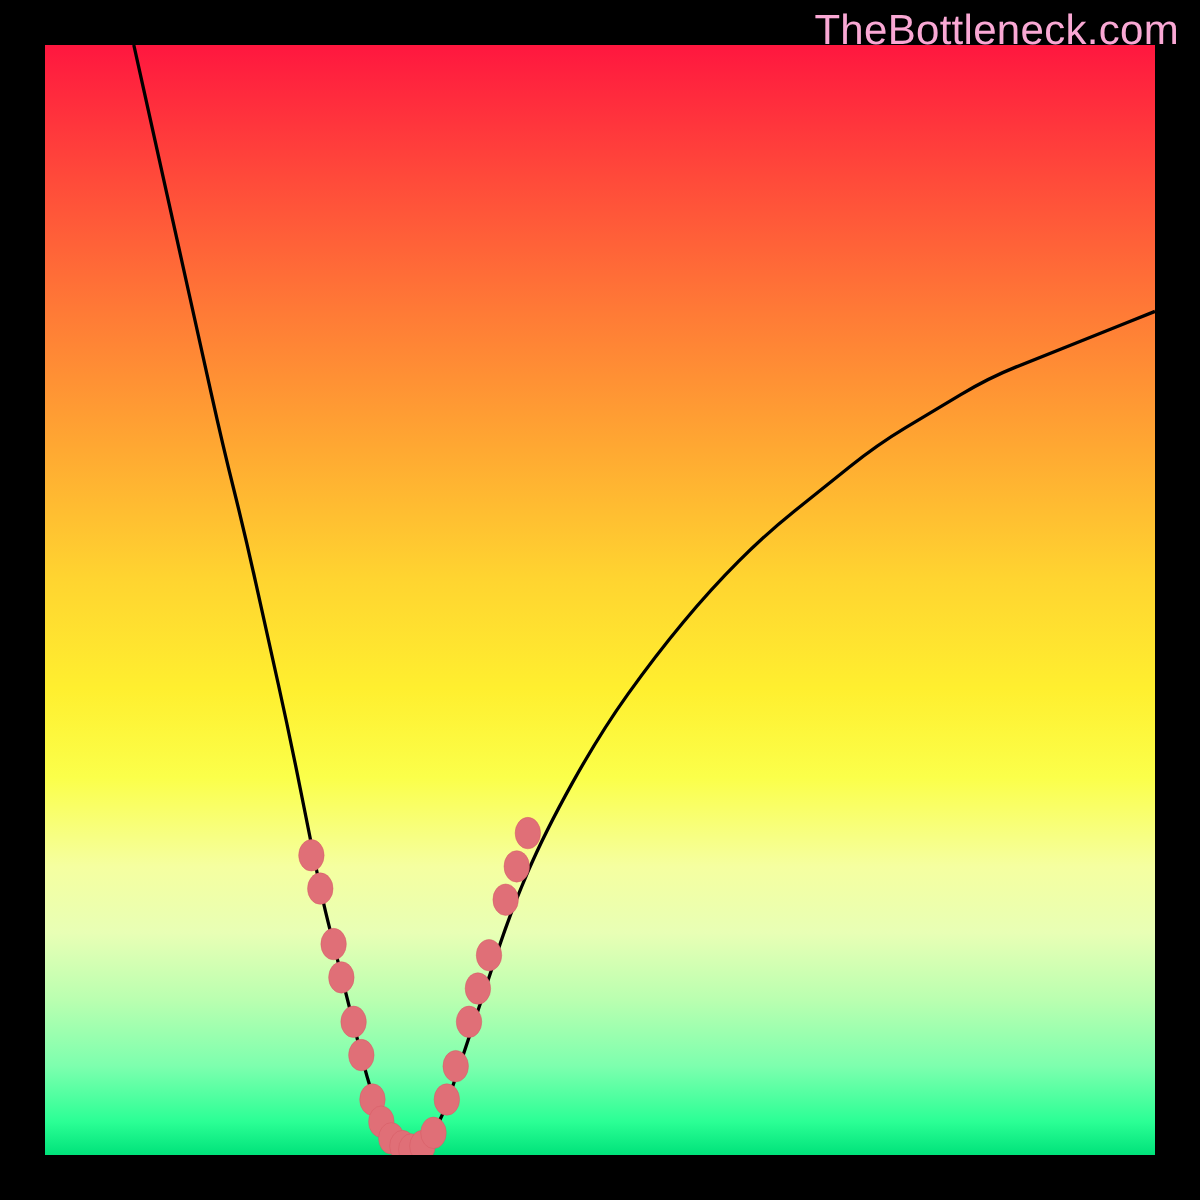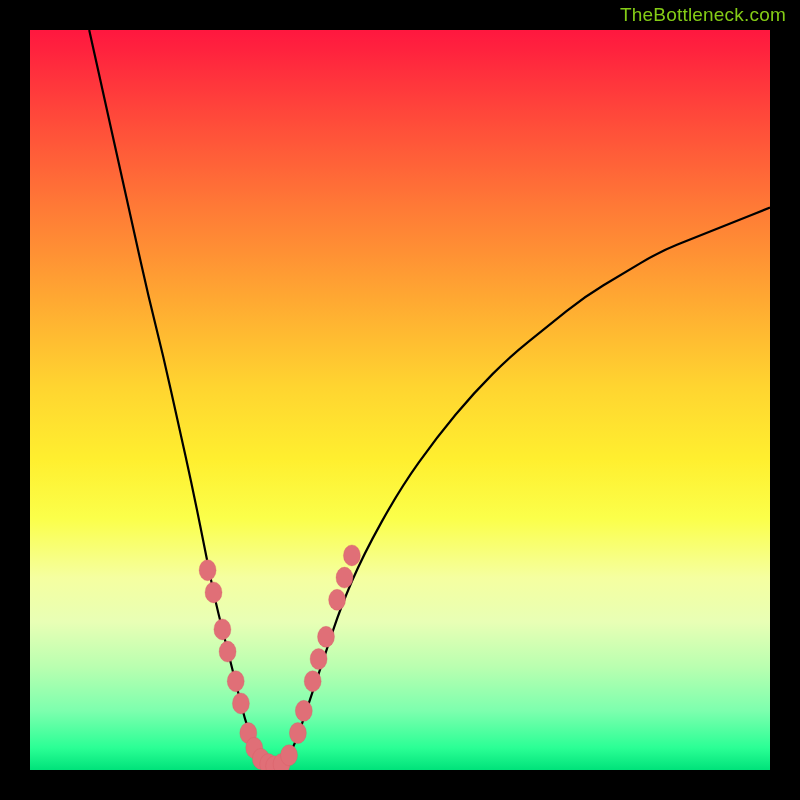--- a/index.html
+++ b/index.html
@@ -36,22 +36,22 @@
       #baffb0 86%,
       #7dffae 92%,
       #2bff95 97%,
       #00e27a 100%
     );
   }
   .watermark {
     position: absolute;
     top: 4px;
     right: 14px;
-    color: #84cc16;
-    font-size: 19px;
+    color: #f9a8d4;
+    font-size: 28px;
     letter-spacing: 0.2px;
     user-select: none;
   }
   svg.curve {
     position: absolute;
     inset: 0;
     width: 740px;
     height: 740px;
   }
   .dot {

